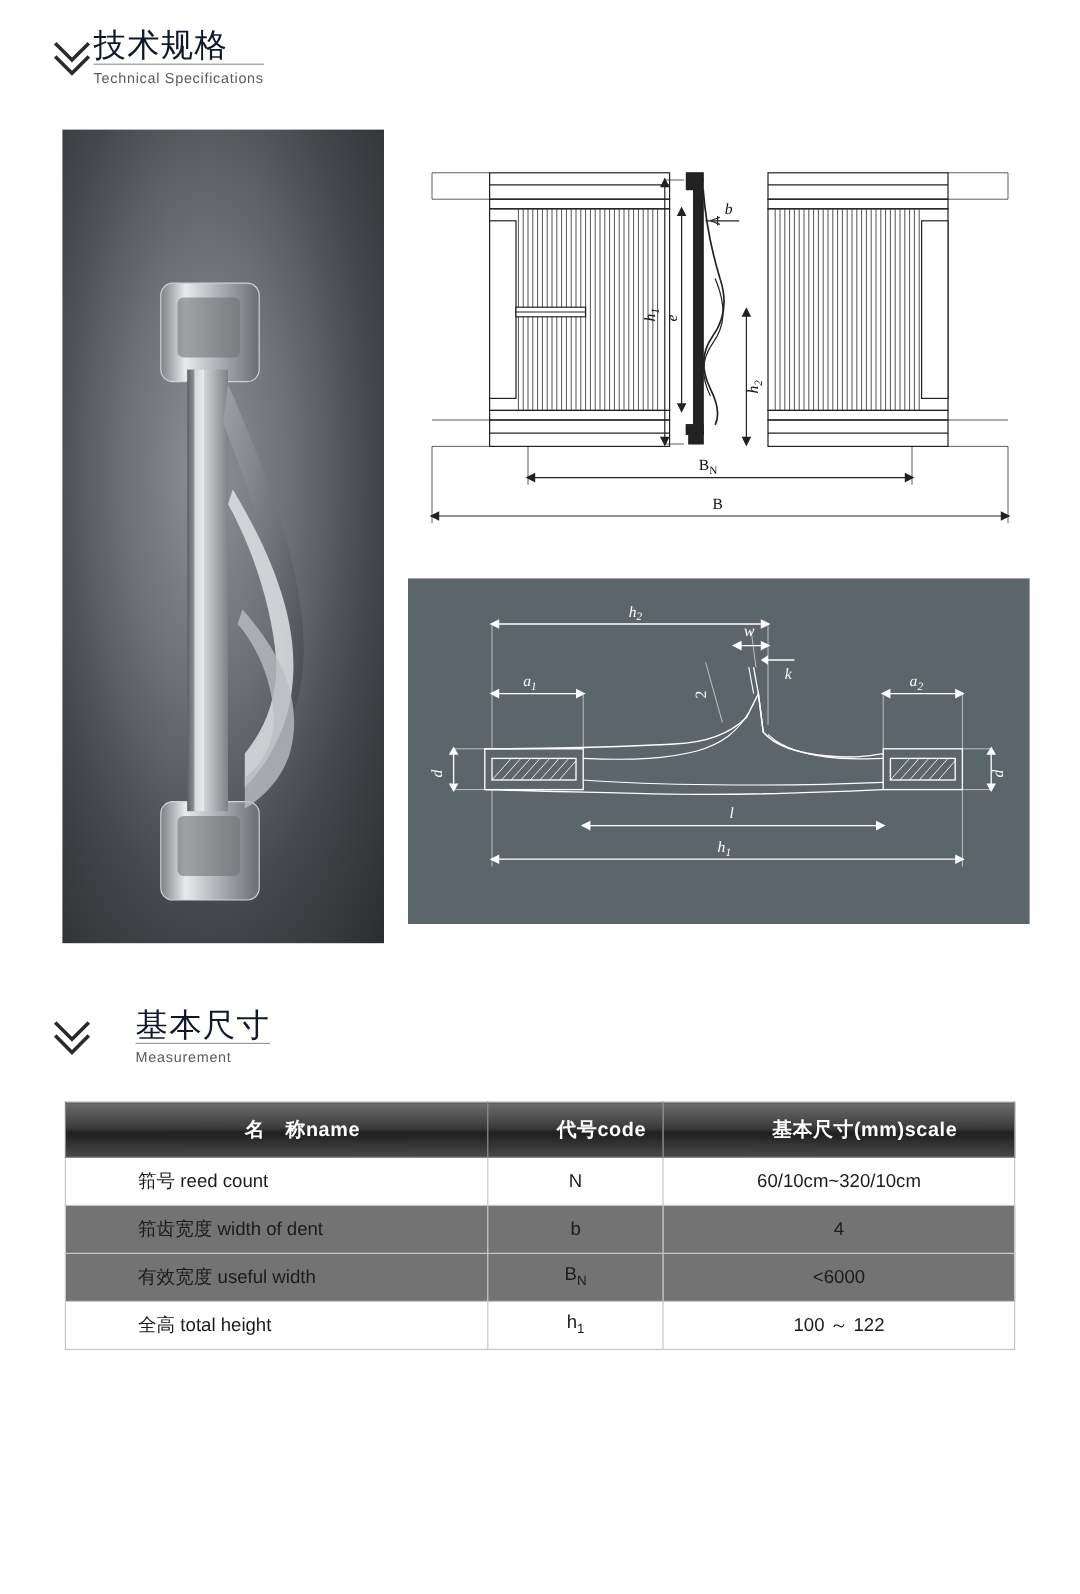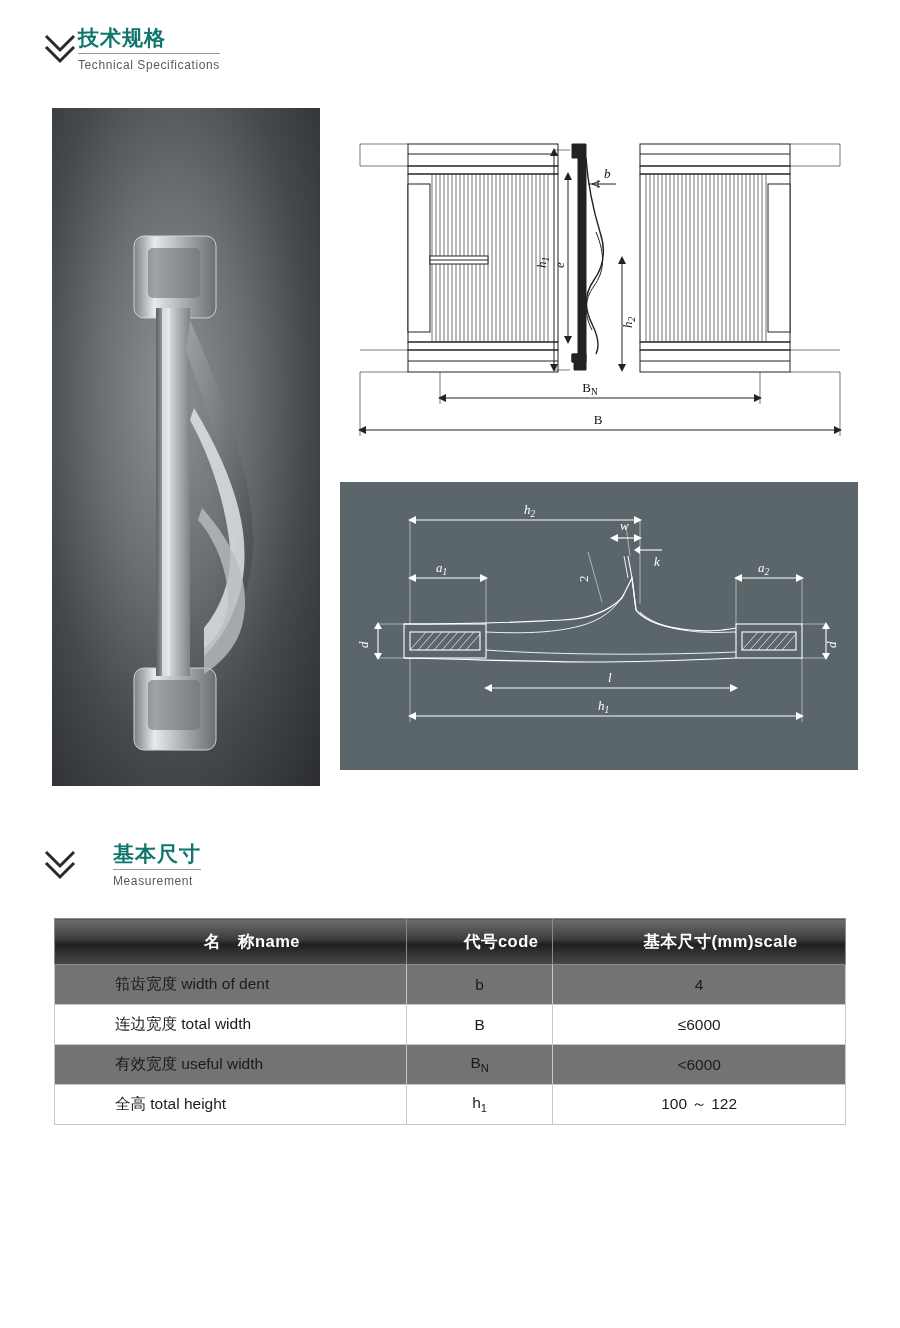--- a/index.html
+++ b/index.html
@@ -25,23 +25,23 @@
   .chev {
     width: 34px;
     height: 40px;
     flex: 0 0 34px;
     position: relative;
     margin-top: 4px;
   }
   .chev svg { display: block; }
   .head-text { position: relative; }
   .head-cn {
-    font-size: 21px;
-    font-weight: bold;
-    color: #0f766e;
+    font-size: 27px;
+    font-weight: normal;
+    color: #0f172a;
     letter-spacing: 1px;
     line-height: 24px;
   }
   .head-rule {
     height: 1px;
     background: #9a9a9a;
     margin: 3px 0 2px 0;
   }
   .head-en {
     font-size: 12px;
@@ -465,29 +465,29 @@
           <col class="col-scale">
       </colgroup>
       <thead>
         <tr>
           <th>名　称name</th>
           <th>代号code</th>
           <th>基本尺寸(mm)scale</th>
         </tr>
       </thead>
       <tbody>
+          <tr>
+            <td>筘号  reed count</td>
+            <td class="code">N</td>
+            <td class="scale">60/10cm~320/10cm</td>
+          </tr>
           <tr class="alt">
             <td>筘齿宽度  width of dent</td>
             <td class="code">b</td>
             <td class="scale">4</td>
-          </tr>
-          <tr>
-            <td>连边宽度  total width</td>
-            <td class="code">B</td>
-            <td class="scale">≤6000</td>
           </tr>
           <tr class="alt">
             <td>有效宽度  useful width</td>
             <td class="code">B<span class="sub">N</span></td>
             <td class="scale">&lt;6000</td>
           </tr>
           <tr>
             <td>全高  total height</td>
             <td class="code">h<span class="sub">1</span></td>
             <td class="scale">100 ～ 122</td>

